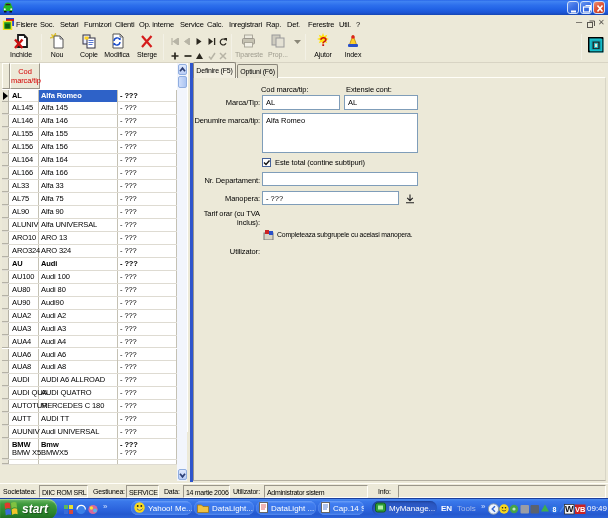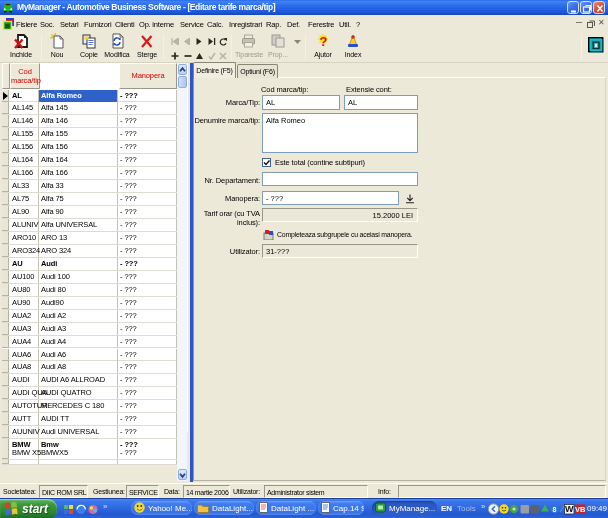--- a/index.html
+++ b/index.html
@@ -82,21 +82,20 @@
 
 <div id="title" class="abs">
   <svg width="12" height="12" style="position:absolute;left:2px;top:1px" viewBox="0 0 12 12">
         <path d="M2.5 4.5 Q2.5 1.5 6 1.5 Q9.5 1.5 9.5 4.5 L10.5 6 L10.5 10 L1.5 10 L1.5 6 Z" fill="#22b822"></path>
         <path d="M3.2 4.2 Q3.5 2.8 6 2.8 Q8.5 2.8 8.8 4.2 Z" fill="#401818"></path>
         <circle cx="2.8" cy="8.2" r="1" fill="#f2f2e0"></circle>
         <circle cx="9.2" cy="8.2" r="1" fill="#f2f2e0"></circle>
         <rect x="2" y="10" width="2.5" height="1.5" fill="#111"></rect>
         <rect x="7.5" y="10" width="2.5" height="1.5" fill="#111"></rect>
       </svg>
-  <span class="txt">MyManager - Automotive Business Software - [Editare tarife marca/tip]</span>
   <div class="wbtn" style="left:567px">
         <svg width="12" height="13">
           <path d="M3 9.5 h5" stroke="#fff" stroke-width="2"></path>
         </svg>
       </div>
   <div class="wbtn" style="left:580px">
         <svg width="12" height="13">
           <rect x="2.5" y="5" width="6" height="5" fill="none" stroke="#fff" stroke-width="1.2"></rect>
           <path d="M4.5 3.5 h5 v5" fill="none" stroke="#fff" stroke-width="1.2"></path>
         </svg>
@@ -255,21 +254,20 @@
     <rect x="0.5" y="0.5" width="14" height="14" fill="none" stroke="#000" stroke-width="1.6"></rect>
     <rect x="2.8" y="2.8" width="10.8" height="10.8" fill="none" stroke="#15bcc8" stroke-width="1.6"></rect>
     <rect x="4.6" y="4.6" width="7" height="7.4" fill="#222"></rect>
     <rect x="6.4" y="6.2" width="3.4" height="4.4" fill="#eae7d7" stroke="#15bcc8" stroke-width="1"></rect>
   </svg>
 </div>
 
 <div id="grid" class="abs">
   <div class="gh" style="left:0;width:8px"></div>
   <div class="gh" style="left:8px;width:30px;padding-top:4px;line-height:8.5px">Cod<br>marca/tip</div>
-  <div class="gh" style="left:117px;width:58px;line-height:24px">Manopera</div>
   <div class="grow" style="top:26.50px">
 <div class="gind">
           <svg width="5" height="8" style="position:absolute;left:1px;top:2px">
             <path d="M0 0 L5 4 L0 8 Z" fill="#000"></path>
           </svg>
         </div>
 <div class="gc gc1" style="font-weight:bold;">AL</div>
 <div class="gc gc2" style="font-weight:bold;background:#2e62c8;color:#fff;">Alfa Romeo</div>
 <div class="gc gc3" style="font-weight:bold;">- ???</div>
 </div>
@@ -483,29 +481,27 @@
 </div>
 <div class="flab" style="left:275px;top:158px">Este total (contine subtipuri)</div>
 <div class="flab" style="right:348px;top:176px">Nr. Departament:</div>
 <div class="finp" style="left:262px;top:172px;width:156px;height:14px"></div>
 <div class="flab" style="right:348px;top:194px">Manopera:</div>
 <div class="finp" style="left:262px;top:191px;width:137px;height:14px">- ???</div>
 <svg class="abs" style="left:405px;top:194px" width="10" height="10">
       <path d="M5 0.5 v5.5 M2.2 3.8 L5 6.6 L7.8 3.8 M1 8.8 h8" stroke="#222" stroke-width="1.1" fill="none"></path>
     </svg>
 <div class="flab" style="right:348px;top:209px;text-align:right">Tarif orar (cu TVA<br>inclus):</div>
-<div class="fro" style="left:262px;top:208px;width:156px;height:14px;text-align:right;padding-right:4px">15.2000 LEI</div>
 <svg class="abs" style="left:263px;top:229px" width="11" height="11">
       <rect x="1" y="4" width="9" height="7" fill="#d8d4c4" stroke="#777"></rect>
       <rect x="2" y="1" width="4" height="4" fill="#cc2222"></rect>
       <rect x="6" y="2" width="4" height="4" fill="#2a50c8"></rect>
     </svg>
 <div class="flab" style="left:277px;top:231px;font-size:6.9px;letter-spacing:-0.2px">Completeaza subgrupele cu aceiasi manopera.</div>
 <div class="flab" style="right:348px;top:247px">Utilizator:</div>
-<div class="fro" style="left:262px;top:244px;width:156px;height:14px">31-???</div>
 
 <div id="status" class="abs">
   <span class="slab" style="left:3px">Societatea:</span>
   <div class="sbox" style="left:39px;width:49px">DIIC ROM SRL</div>
   <span class="slab" style="left:93px">Gestiunea:</span>
   <div class="sbox" style="left:126px;width:33px">SERVICE</div>
   <span class="slab" style="left:164px">Data:</span>
   <div class="sbox" style="left:183px;width:47px">14 martie 2006</div>
   <span class="slab" style="left:233px">Utilizator:</span>
   <div class="sbox" style="left:264px;width:104px">Administrator sistem</div>

